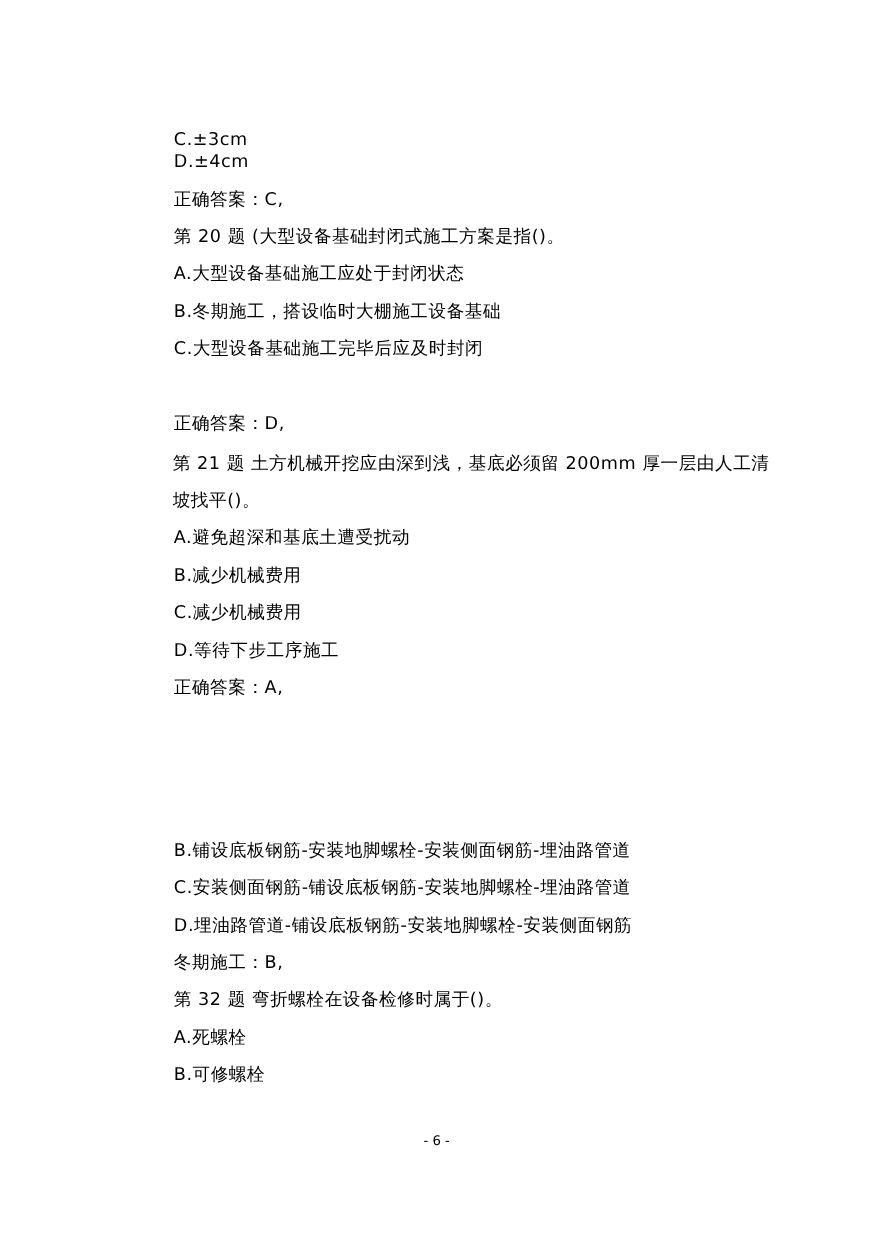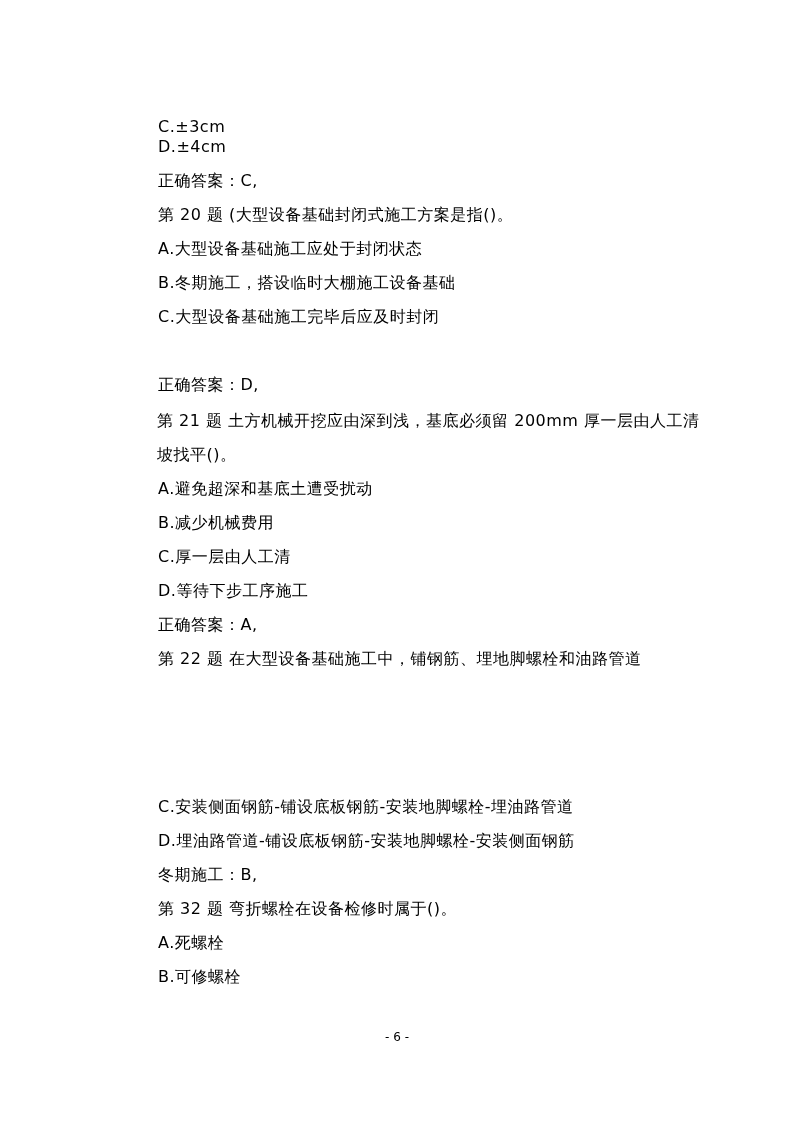--- a/index.html
+++ b/index.html
@@ -29,24 +29,24 @@
   <div class="line" style="top:171px">正确答案：C,</div>
   <div class="line" style="top:205px">第 20 题 (大型设备基础封闭式施工方案是指()。</div>
   <div class="line" style="top:239px">A.大型设备基础施工应处于封闭状态</div>
   <div class="line" style="top:273px">B.冬期施工，搭设临时大棚施工设备基础</div>
   <div class="line" style="top:307px">C.大型设备基础施工完毕后应及时封闭</div>
   <div class="line" style="top:375px">正确答案：D,</div>
   <div class="line flush" style="top:411px">第 21 题 土方机械开挖应由深到浅，基底必须留 200mm 厚一层由人工清</div>
   <div class="line flush" style="top:445px">坡找平()。</div>
   <div class="line" style="top:479px">A.避免超深和基底土遭受扰动</div>
   <div class="line" style="top:513px">B.减少机械费用</div>
-  <div class="line" style="top:547px">C.厚一层由人工清</div>
+  <div class="line" style="top:547px">C.减少机械费用</div>
   <div class="line" style="top:581px">D.等待下步工序施工</div>
   <div class="line" style="top:615px">正确答案：A,</div>
-  <div class="line" style="top:649px">第 22 题 在大型设备基础施工中，铺钢筋、埋地脚螺栓和油路管道</div>
+  <div class="line" style="top:763px">B.铺设底板钢筋-安装地脚螺栓-安装侧面钢筋-埋油路管道</div>
   <div class="line" style="top:797px">C.安装侧面钢筋-铺设底板钢筋-安装地脚螺栓-埋油路管道</div>
   <div class="line" style="top:831px">D.埋油路管道-铺设底板钢筋-安装地脚螺栓-安装侧面钢筋</div>
   <div class="line" style="top:865px">冬期施工：B,</div>
   <div class="line" style="top:899px">第 32 题 弯折螺栓在设备检修时属于()。</div>
   <div class="line" style="top:933px">A.死螺栓</div>
   <div class="line" style="top:967px">B.可修螺栓</div>
 
   <div class="footer">- 6 -</div>
 </div>
 

